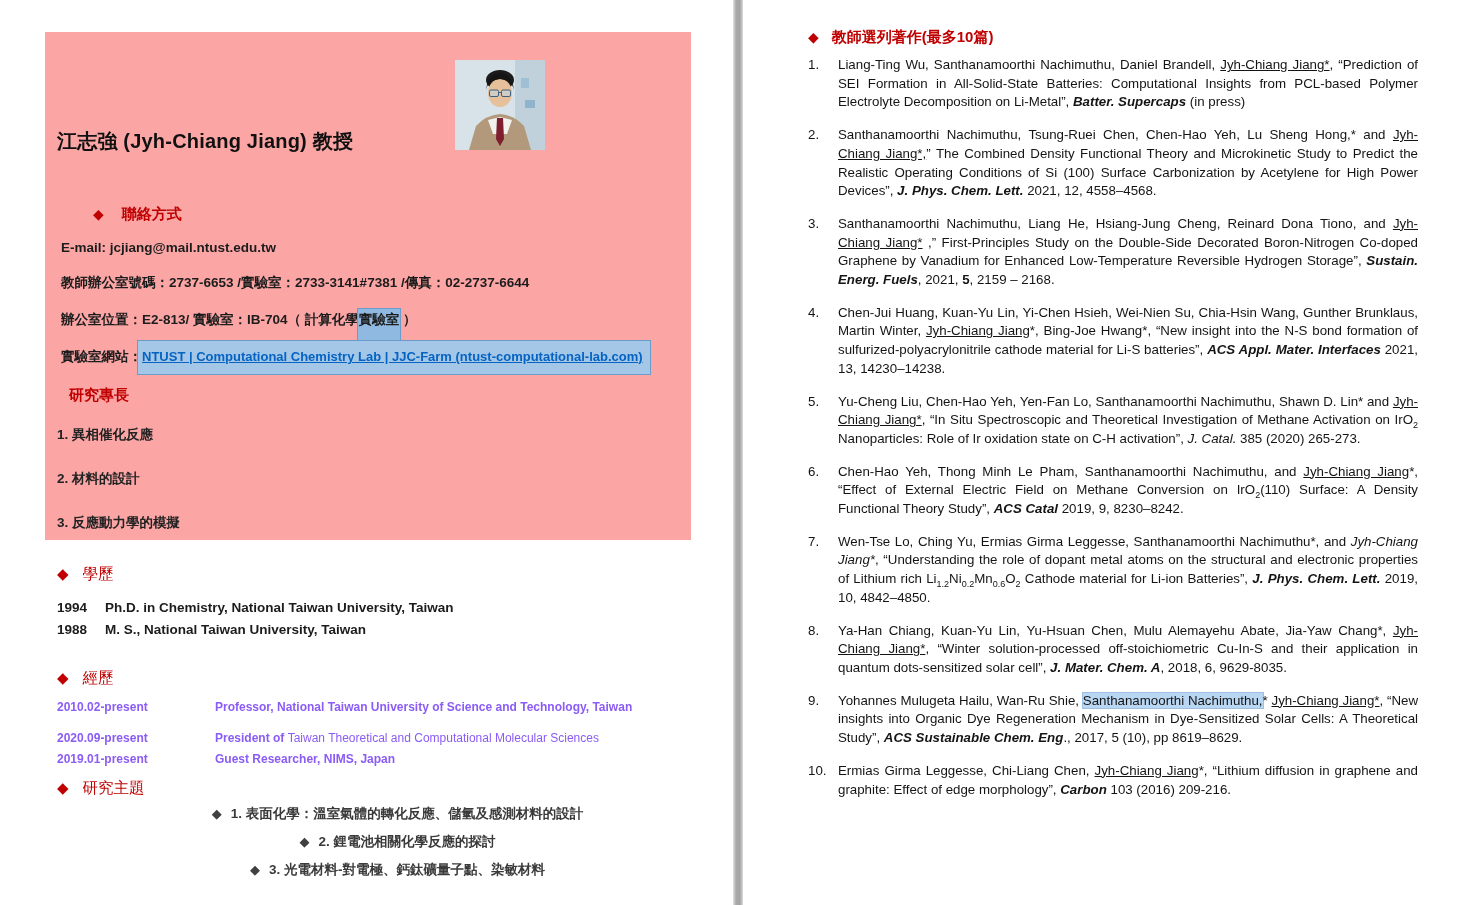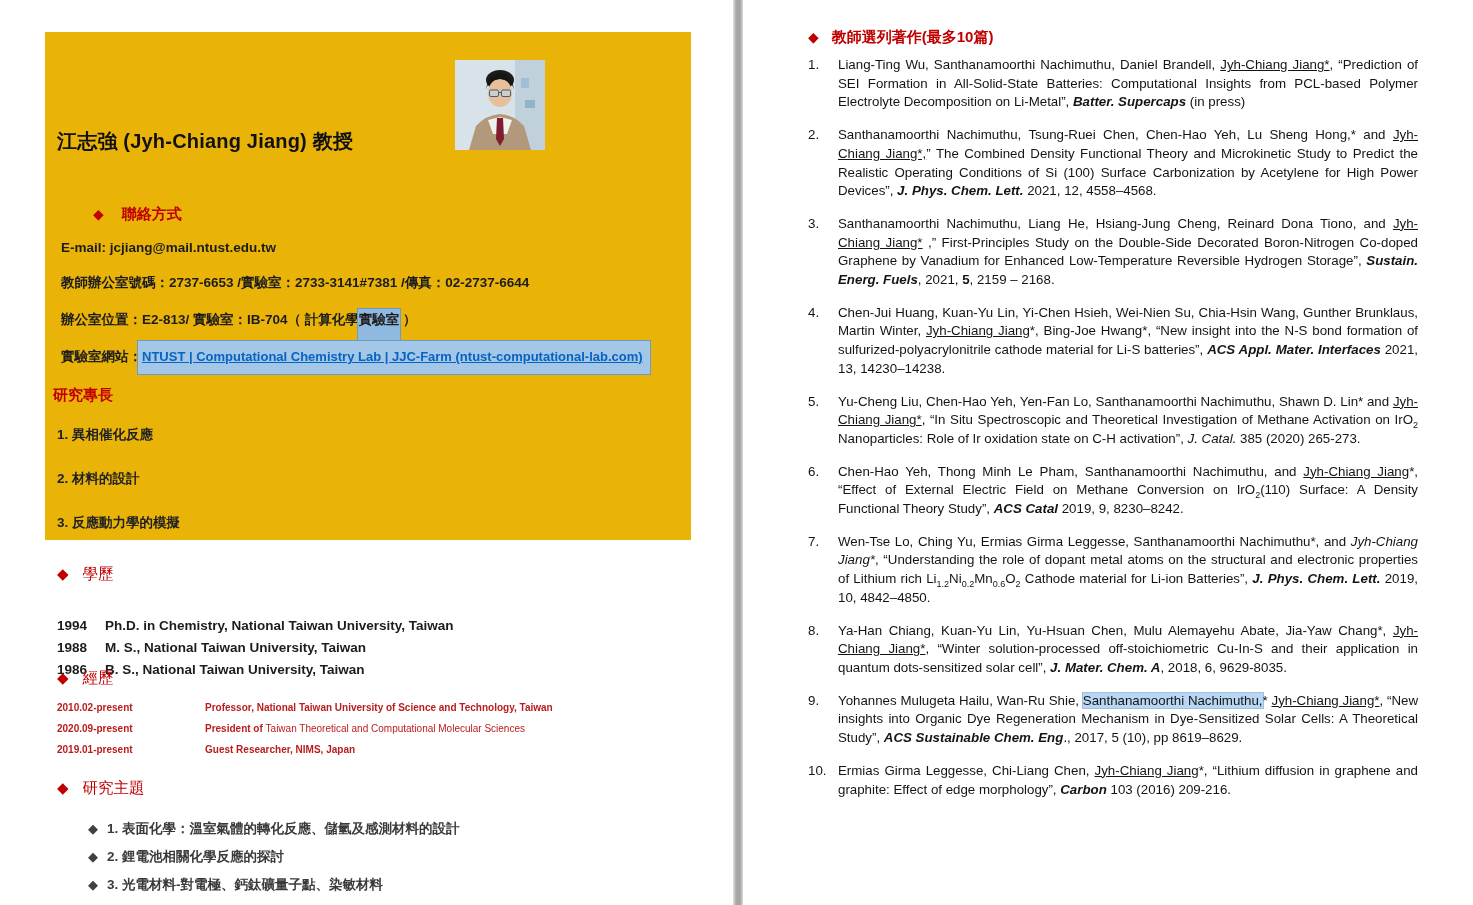--- a/index.html
+++ b/index.html
@@ -8,57 +8,57 @@
     background:#ffffff;color:#1a1a1a;
     font-family:"Liberation Sans","DejaVu Sans",sans-serif;
   }
   
   .left-page{position:absolute;left:0;top:0;width:733px;height:905px;background:#fff;}
   .page-divider{position:absolute;left:733px;top:0;width:10px;height:905px;
     background:linear-gradient(to right,#e3e3e3,#a9a9a9 30%,#a3a3a3 70%,#dedede);}
   .right-page{position:absolute;left:743px;top:0;width:730px;height:722px;background:#fff;}
 
   
-  .card{position:absolute;left:45px;top:32px;width:646px;height:508px;background:#eab308;}
+  .card{position:absolute;left:45px;top:32px;width:646px;height:508px;background:#fca5a5;}
   .photo{position:absolute;left:410px;top:28px;width:90px;height:90px;display:block;}
   .prof-name{position:absolute;left:12px;top:96px;font-size:20px;font-weight:bold;color:#111;letter-spacing:.2px;}
   .sec-head{position:absolute;left:12px;font-size:15px;font-weight:bold;color:#C00000;}
   .dia{font-size:14px;color:#C00000;}
   .sec-head .dia{margin-right:18px;}
   .cline{position:absolute;left:16px;font-size:13.5px;font-weight:bold;color:#1c1c1c;white-space:nowrap;}
-  .red-plain{position:absolute;left:8px;font-size:15px;font-weight:bold;color:#C00000;}
+  .red-plain{position:absolute;left:24px;font-size:15px;font-weight:bold;color:#C00000;}
   .specs{position:absolute;left:12px;top:393px;}
   .spec-row{font-size:13.5px;font-weight:bold;line-height:20px;margin-bottom:24px;color:#222;}
 
   
   .seg-sel{position:relative;z-index:0;}
   .seg-sel::before{content:"";position:absolute;left:-2px;right:-2px;top:-4px;bottom:-14px;
     background:#8fb9e0;border:1px solid #6b9cc9;z-index:-1;}
   
   .linkbox{position:relative;z-index:0;}
   .linkbox::before{content:"";position:absolute;left:-5px;right:-8px;top:-9px;bottom:-11px;
     background:#a4c7e8;border:1px solid #6b9cc9;z-index:-1;}
   .link{color:#0563C1;font-weight:600;text-decoration:underline;font-size:13px;}
 
   
   .block{position:absolute;left:57px;width:650px;}
   .block-head{font-size:15.5px;font-weight:normal;color:#C00000;}
   .block-head .dia{margin-right:14px;font-size:15px;}
   #edu{top:564px;}
-  #edu .rows{margin-top:30px;}
+  #edu .rows{margin-top:12px;}
   .edu-row{display:flex;font-size:13.5px;font-weight:bold;line-height:22px;color:#1c1c1c;}
   .edu-year{width:48px;flex:none;}
   #exp{top:668px;}
   #exp .rows{margin-top:8px;}
-  .exp-row{display:flex;flex-wrap:wrap;font-size:10px;line-height:21px;color:#b91c1c;}
+  .exp-row{display:flex;flex-wrap:wrap;font-size:12px;line-height:21px;color:#8b5cf6;gap:10px;}
   .exp-period{width:148px;flex:none;font-weight:bold;}
   .exp-role{flex:1;}
   .exp-cont{width:100%;}
   #topics{top:778px;}
-  #topics .rows{margin-top:20px;}
+  #topics .rows{margin-top:5px;text-align:center;}
   .topic-row{margin:0 0 8px 31px;font-size:13.5px;font-weight:bold;line-height:20px;color:#3a3a3a;}
   .topic-row .dia{color:#404040;margin-right:9px;font-size:13px;}
 
   
   .pub-head{position:absolute;left:65px;top:28px;font-size:15px;font-weight:bold;color:#C00000;}
   .pub-head .dia{margin-right:13px;}
   .pubs{position:absolute;left:65px;top:56px;width:610px;}
   .pub{display:flex;margin-bottom:14px;font-size:13.3px;line-height:18.7px;color:#141414;}
   .pub-no{width:30px;flex:none;}
   .pub-text{flex:1;text-align:justify;}
@@ -129,24 +129,20 @@
         <div class="edu-row">
           <span class="edu-year">1994</span>
           <span>Ph.D. in Chemistry, National Taiwan University, Taiwan</span>
         </div>
 
         <div class="edu-row">
           <span class="edu-year">1988</span>
           <span>M. S., National Taiwan University, Taiwan</span>
         </div>
 
-        <div class="edu-row">
-          <span class="edu-year">1986</span>
-          <span>B. S., National Taiwan University, Taiwan</span>
-        </div>
       </div>
   </div>
 
   <div class="block" id="exp">
     <div class="block-head">
       <span class="dia">◆</span><span>經歷</span>
     </div>
     <div class="rows">
 
         <div class="exp-row">

